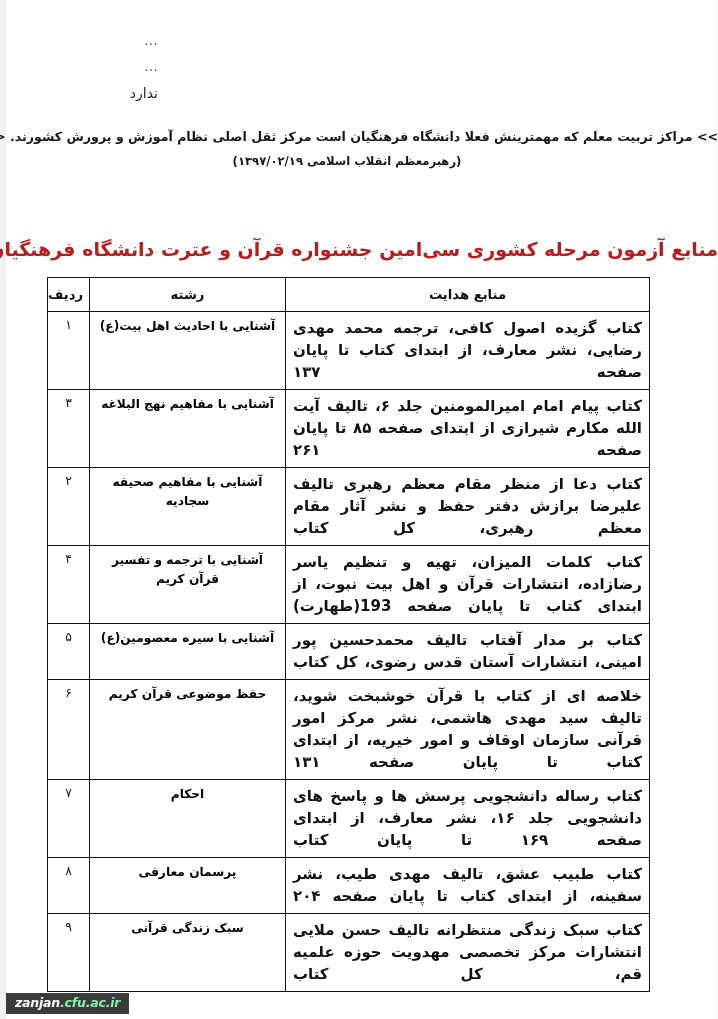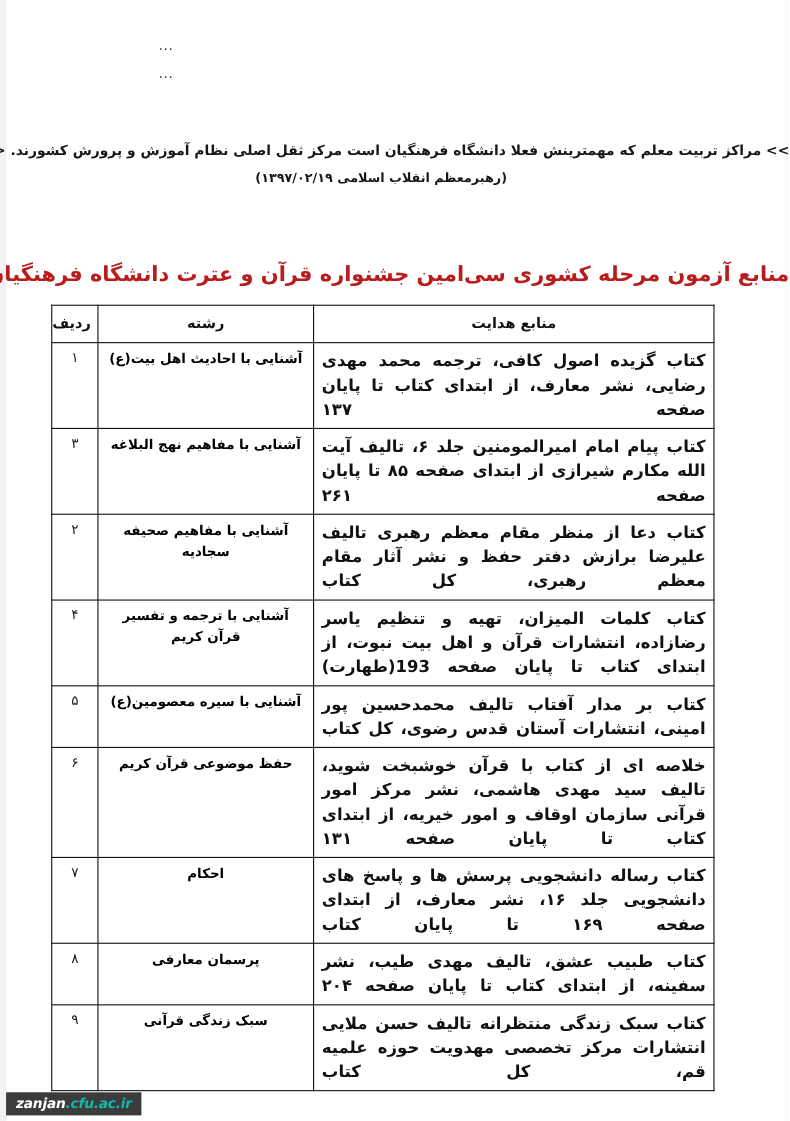--- a/index.html
+++ b/index.html
@@ -200,33 +200,34 @@
     direction: ltr;
     font-family: "DejaVu Sans", "Liberation Sans", sans-serif;
     font-size: 12.5px;
     font-weight: bold;
     font-style: italic;
     letter-spacing: -0.2px;
     line-height: 14px;
     white-space: nowrap;
   }
   .watermark .wm-a { color: #ffffff; }
-  .watermark .wm-b { color: #14b8a6; }
+  .watermark .wm-b { color: #86efac; }
 </style>
 </head>
 <body>
 
 <div class="page">
 
   <div class="scan-edge-left"></div>
   <div class="scan-edge-right"></div>
 
   <div class="top-frag">
     <div class="frag-line">...</div>
     <div class="frag-line">...</div>
+    <div class="frag-word">ندارد</div>
   </div>
 
   <div class="quote-block">
     <div class="quote-line">&gt;&gt; مراکز تربیت معلم که مهمترینش فعلا دانشگاه فرهنگیان است مرکز ثقل اصلی نظام آموزش و پرورش کشورند. &lt;&lt;</div>
     <div class="quote-attrib">(رهبرمعظم انقلاب اسلامی  ۱۳۹۷/۰۲/۱۹)</div>
   </div>
 
   <div class="doc-title">منابع آزمون مرحله کشوری سی‌امین جشنواره قرآن و عترت دانشگاه فرهنگیان</div>
 
   <div class="table-wrap">

